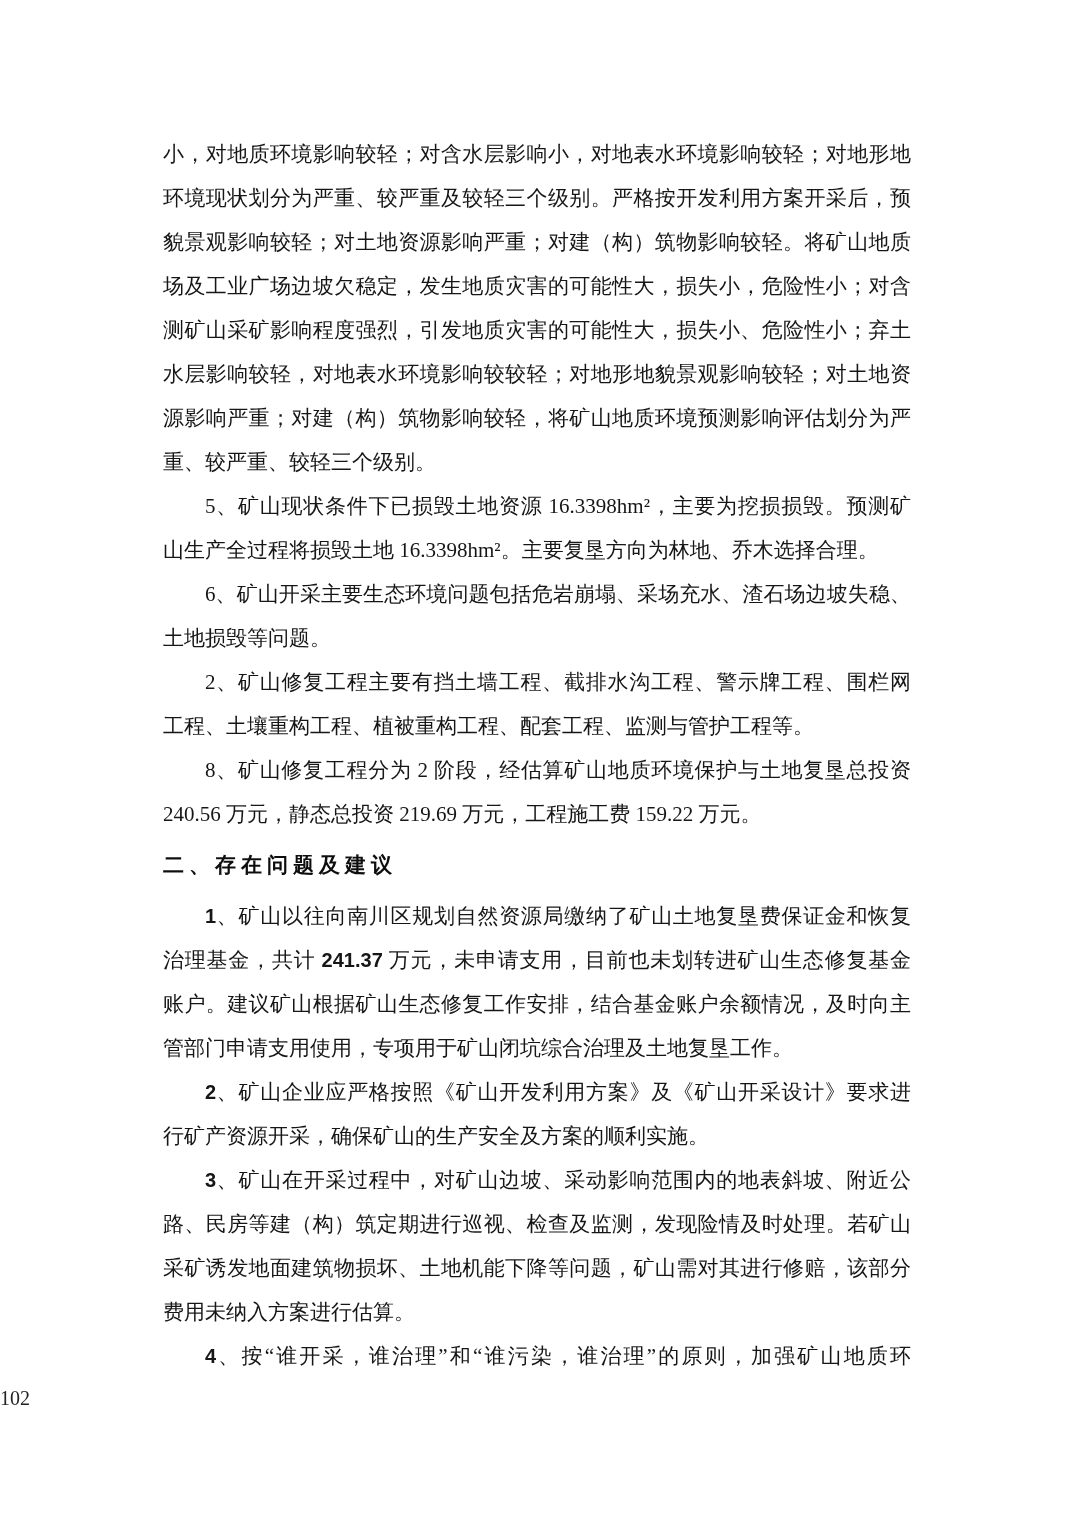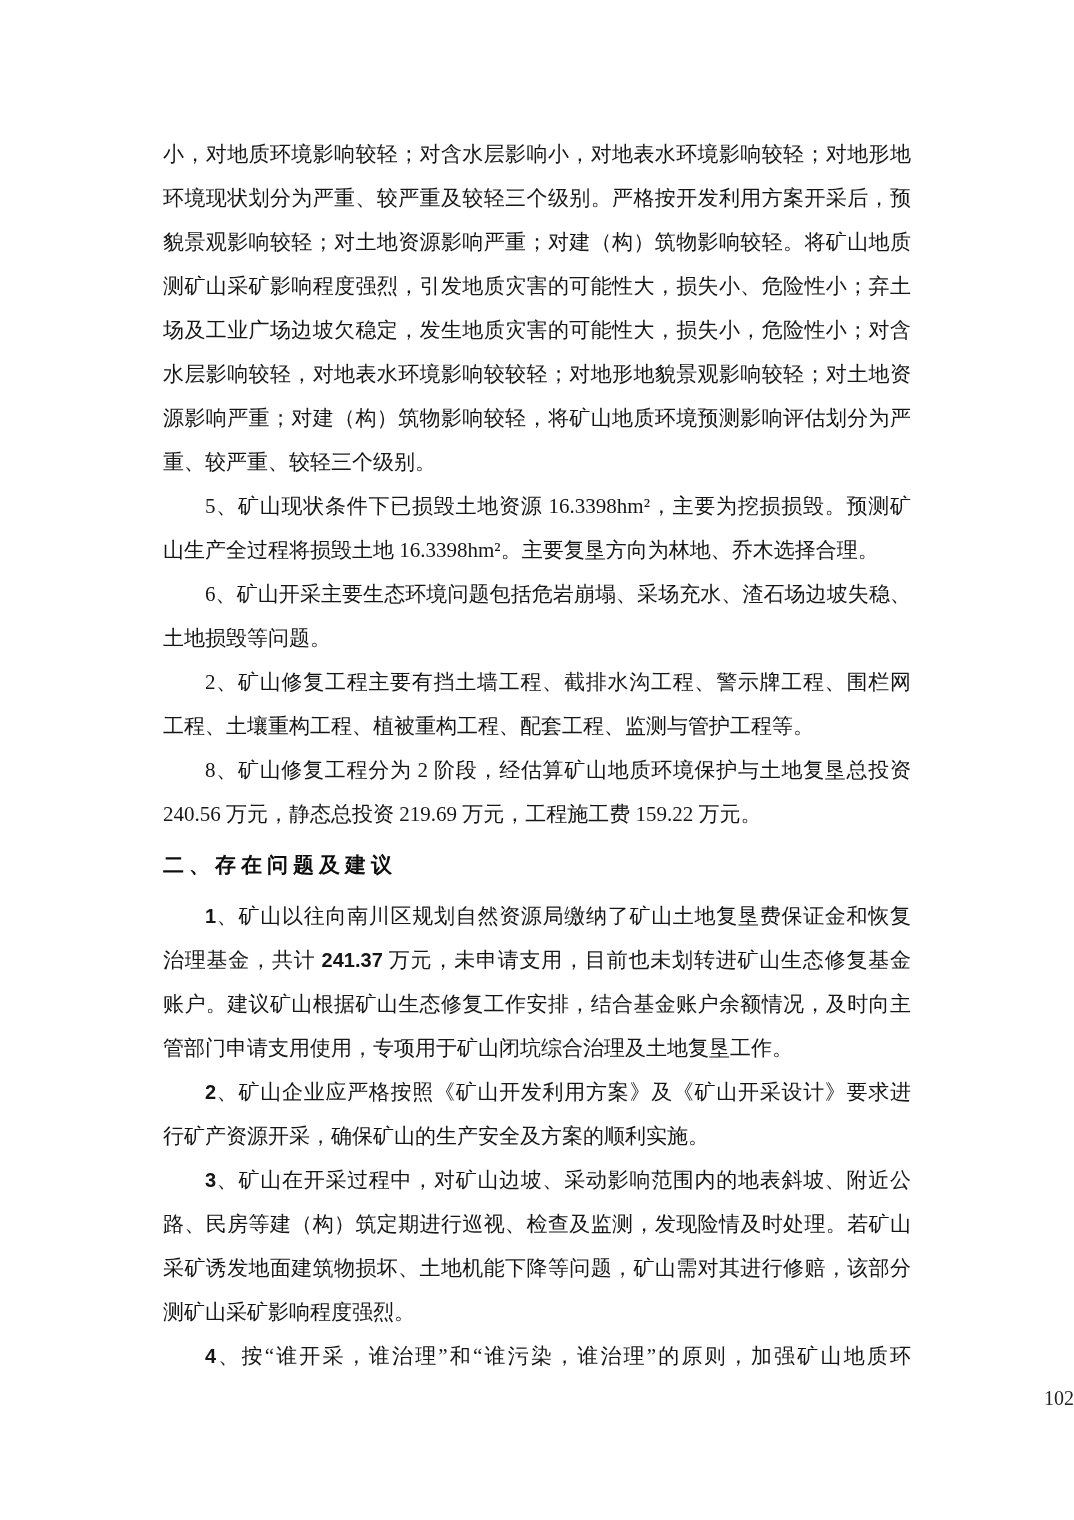--- a/index.html
+++ b/index.html
@@ -41,37 +41,37 @@
     line-height:58px;
     font-size:21px;
     font-weight:bold;
     letter-spacing:5px;
     color:#0d0d0d;
     font-family:"Liberation Serif","DejaVu Serif",serif;
   }
   .page-number{
     position:absolute;
     left:0;top:1384px;width:100%;
-    text-align:right;
+    text-align:left;
     font-size:20px;
     line-height:28px;
     color:#222;
   }
 </style>
 </head>
 <body>
 
 <div class="page">
   <div class="content">
       <div class="para">
         <div class="line"><span>小，对地质环境影响较轻；对含水层影响小，对地表水环境影响较轻；对地形地</span></div>
         <div class="line"><span>环境现状划分为严重、较严重及较轻三个级别。严格按开发利用方案开采后，预</span></div>
         <div class="line"><span>貌景观影响较轻；对土地资源影响严重；对建（构）筑物影响较轻。将矿山地质</span></div>
+        <div class="line"><span>场及工业广场边坡欠稳定，发生地质灾害的可能性大，损失小，危险性小；对含</span></div>
         <div class="line"><span>测矿山采矿影响程度强烈，引发地质灾害的可能性大，损失小、危险性小；弃土</span></div>
-        <div class="line"><span>场及工业广场边坡欠稳定，发生地质灾害的可能性大，损失小，危险性小；对含</span></div>
         <div class="line"><span>水层影响较轻，对地表水环境影响较较轻；对地形地貌景观影响较轻；对土地资</span></div>
         <div class="line"><span>源影响严重；对建（构）筑物影响较轻，将矿山地质环境预测影响评估划分为严</span></div>
         <div class="line last"><span>重、较严重、较轻三个级别。</span></div>
       </div>
       <div class="para">
         <div class="line indent"><span>5、矿山现状条件下已损毁土地资源 16.3398hm²，主要为挖损损毁。预测矿</span></div>
         <div class="line last"><span>山生产全过程将损毁土地 16.3398hm²。主要复垦方向为林地、乔木选择合理。</span></div>
       </div>
       <div class="para">
         <div class="line indent"><span>6、矿山开采主要生态环境问题包括危岩崩塌、采场充水、渣石场边坡失稳、</span></div>
@@ -93,20 +93,20 @@
         <div class="line last"><span>管部门申请支用使用，专项用于矿山闭坑综合治理及土地复垦工作。</span></div>
       </div>
       <div class="para">
         <div class="line indent"><span class="num-bold">2</span><span>、矿山企业应严格按照《矿山开发利用方案》及《矿山开采设计》要求进</span></div>
         <div class="line last"><span>行矿产资源开采，确保矿山的生产安全及方案的顺利实施。</span></div>
       </div>
       <div class="para">
         <div class="line indent"><span class="num-bold">3</span><span>、矿山在开采过程中，对矿山边坡、采动影响范围内的地表斜坡、附近公</span></div>
         <div class="line"><span>路、民房等建（构）筑定期进行巡视、检查及监测，发现险情及时处理。若矿山</span></div>
         <div class="line"><span>采矿诱发地面建筑物损坏、土地机能下降等问题，矿山需对其进行修赔，该部分</span></div>
-        <div class="line last"><span>测矿山采矿影响程度强烈。</span></div>
+        <div class="line last"><span>费用未纳入方案进行估算。</span></div>
       </div>
       <div class="para">
         <div class="line indent"><span class="num-bold">4</span><span>、按“谁开采，谁治理”和“谁污染，谁治理”的原则，加强矿山地质环</span></div>
       </div>
     </div>
   <div class="page-number">102</div>
 </div>
 
 </body></html>

